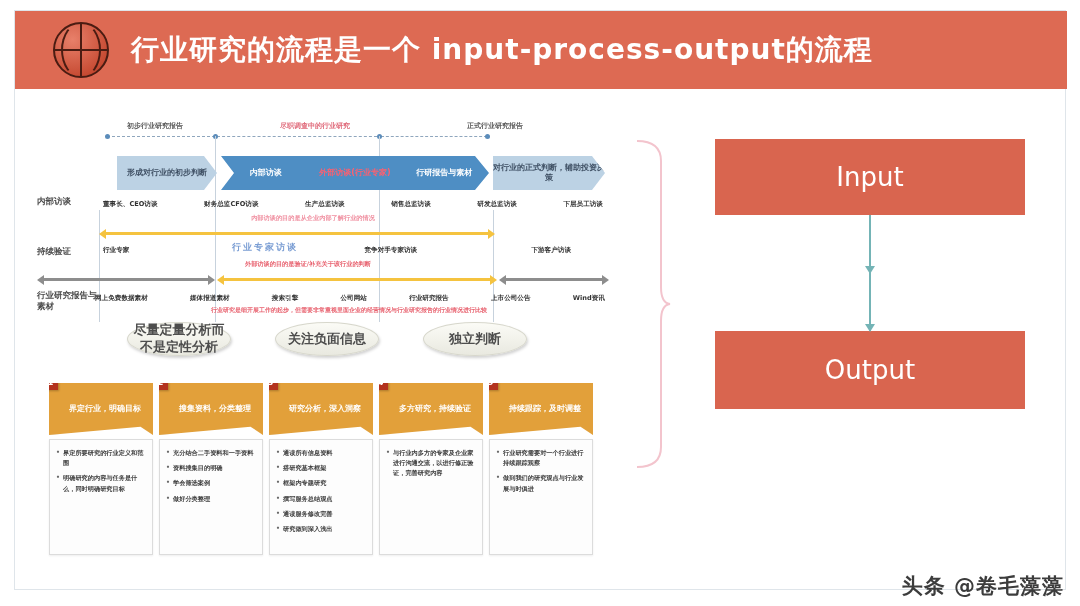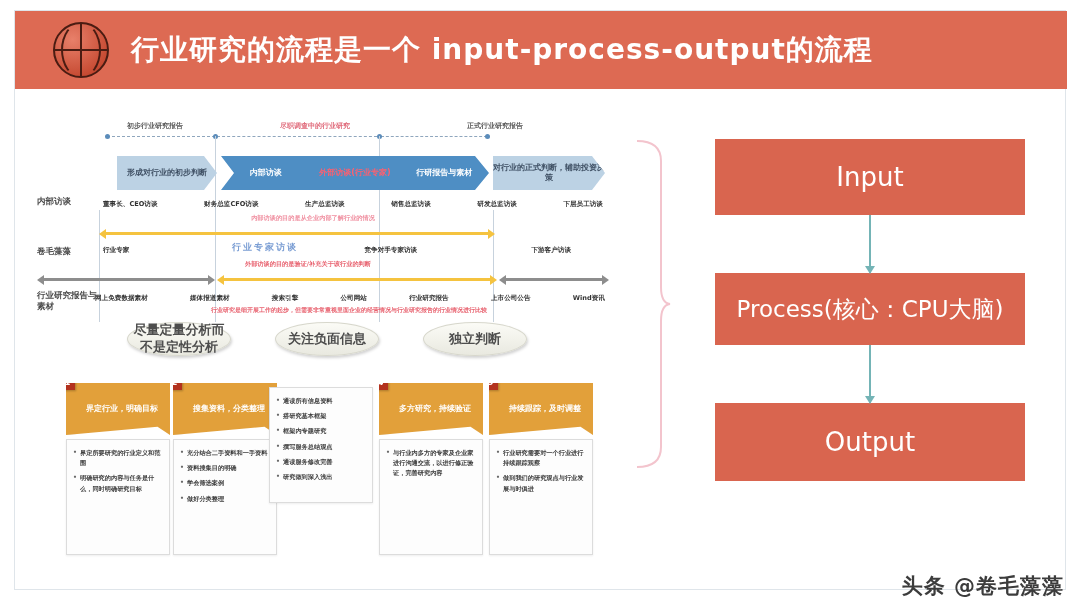--- a/index.html
+++ b/index.html
@@ -307,21 +307,21 @@
 
     <div class="chev pale" style="left:80px; top:42px; width:100px;">形成对行业的初步判断</div>
     <div class="chev strong" style="left:184px; top:42px; width:268px;">
       <span class="seg">内部访谈</span>
       <span class="seg red">外部访谈(行业专家)</span>
       <span class="seg">行研报告与素材</span>
     </div>
     <div class="chev pale" style="left:456px; top:42px; width:112px;">对行业的正式判断，辅助投资决策</div>
 
     <div class="rowlabel" style="left:0px; top:82px;">内部访谈</div>
-    <div class="rowlabel" style="left:0px; top:132px;">卷毛藻藻</div>
+    <div class="rowlabel" style="left:0px; top:132px;">持续验证</div>
     <div class="rowlabel" style="left:0px; top:176px;">行业研究报告与素材</div>
 
     <div class="itemrow" style="left:66px; top:86px; width:500px; justify-content:space-between;">
       <span>董事长、CEO访谈</span>
       <span>财务总监CFO访谈</span>
       <span>生产总监访谈</span>
       <span>销售总监访谈</span>
       <span>研发总监访谈</span>
       <span>下层员工访谈</span>
     </div>
@@ -369,49 +369,53 @@
     </div>
     <div class="annot red" style="left:54px; top:192px; width:516px; font-size:6px;">行业研究是细开展工作的起步，但需要非常重视里面企业的经营情况与行业研究报告的行业情况进行比较</div>
 
     <div class="oval" style="left:90px; top:208px;">尽量定量分析而不是定性分析</div>
     <div class="oval" style="left:386px; top:208px;">独立判断</div>
     <div class="oval" style="left:238px; top:208px;">关注负面信息</div>
   </div>
 
   <div class="steps">
 
-    <div class="step" style="left:17px;">
+    <div class="step" style="left:0px;">
       <div class="banner">
         <span class="num">1</span>
         <span>界定行业，明确目标</span>
       </div>
       <div class="card">
         <ul>
           <li>界定所要研究的行业定义和范围</li>
           <li>明确研究的内容与任务是什么，同时明确研究目标</li>
         </ul>
       </div>
     </div>
 
-    <div class="step" style="left:124px;">
+    <div class="step" style="left:110px;">
       <div class="banner">
         <span class="num">2</span>
         <span>搜集资料，分类整理</span>
       </div>
       <div class="card">
         <ul>
           <li>充分结合二手资料和一手资料</li>
           <li>资料搜集目的明确</li>
           <li>学会筛选案例</li>
           <li>做好分类整理</li>
         </ul>
       </div>
     </div>
 
     <div class="step" style="left:220px;">
+      <div class="banner">
+        <span class="num">3</span>
+        <span>研究分析，深入洞察</span>
+      </div>
       <div class="card">
         <ul>
           <li>通读所有信息资料</li>
           <li>搭研究基本框架</li>
           <li>框架内专题研究</li>
           <li>撰写服务总结观点</li>
           <li>通读服务修改完善</li>
           <li>研究做到深入浅出</li>
         </ul>
       </div>
@@ -447,21 +451,20 @@
   <svg class="brace" viewBox="0 0 38 330">
     <path d="M4 2 Q28 2 28 22 L28 148 Q28 164 37 165 Q28 166 28 182 L28 308 Q28 328 4 328" fill="none" stroke="#f3c4cd" stroke-width="2"></path>
   </svg>
 
   <div class="right-col">
     <div class="pbox b1">Input</div>
     <div class="conn">
       <span class="stem"></span>
         <span class="tip"></span>
     </div>
-    <div class="pbox b2">Process(核心：CPU大脑)</div>
     <div class="conn">
       <span class="stem"></span>
         <span class="tip"></span>
     </div>
     <div class="pbox b3">Output</div>
   </div>
 
 </div>
 
 <div class="watermark">头条 @卷毛藻藻</div>

